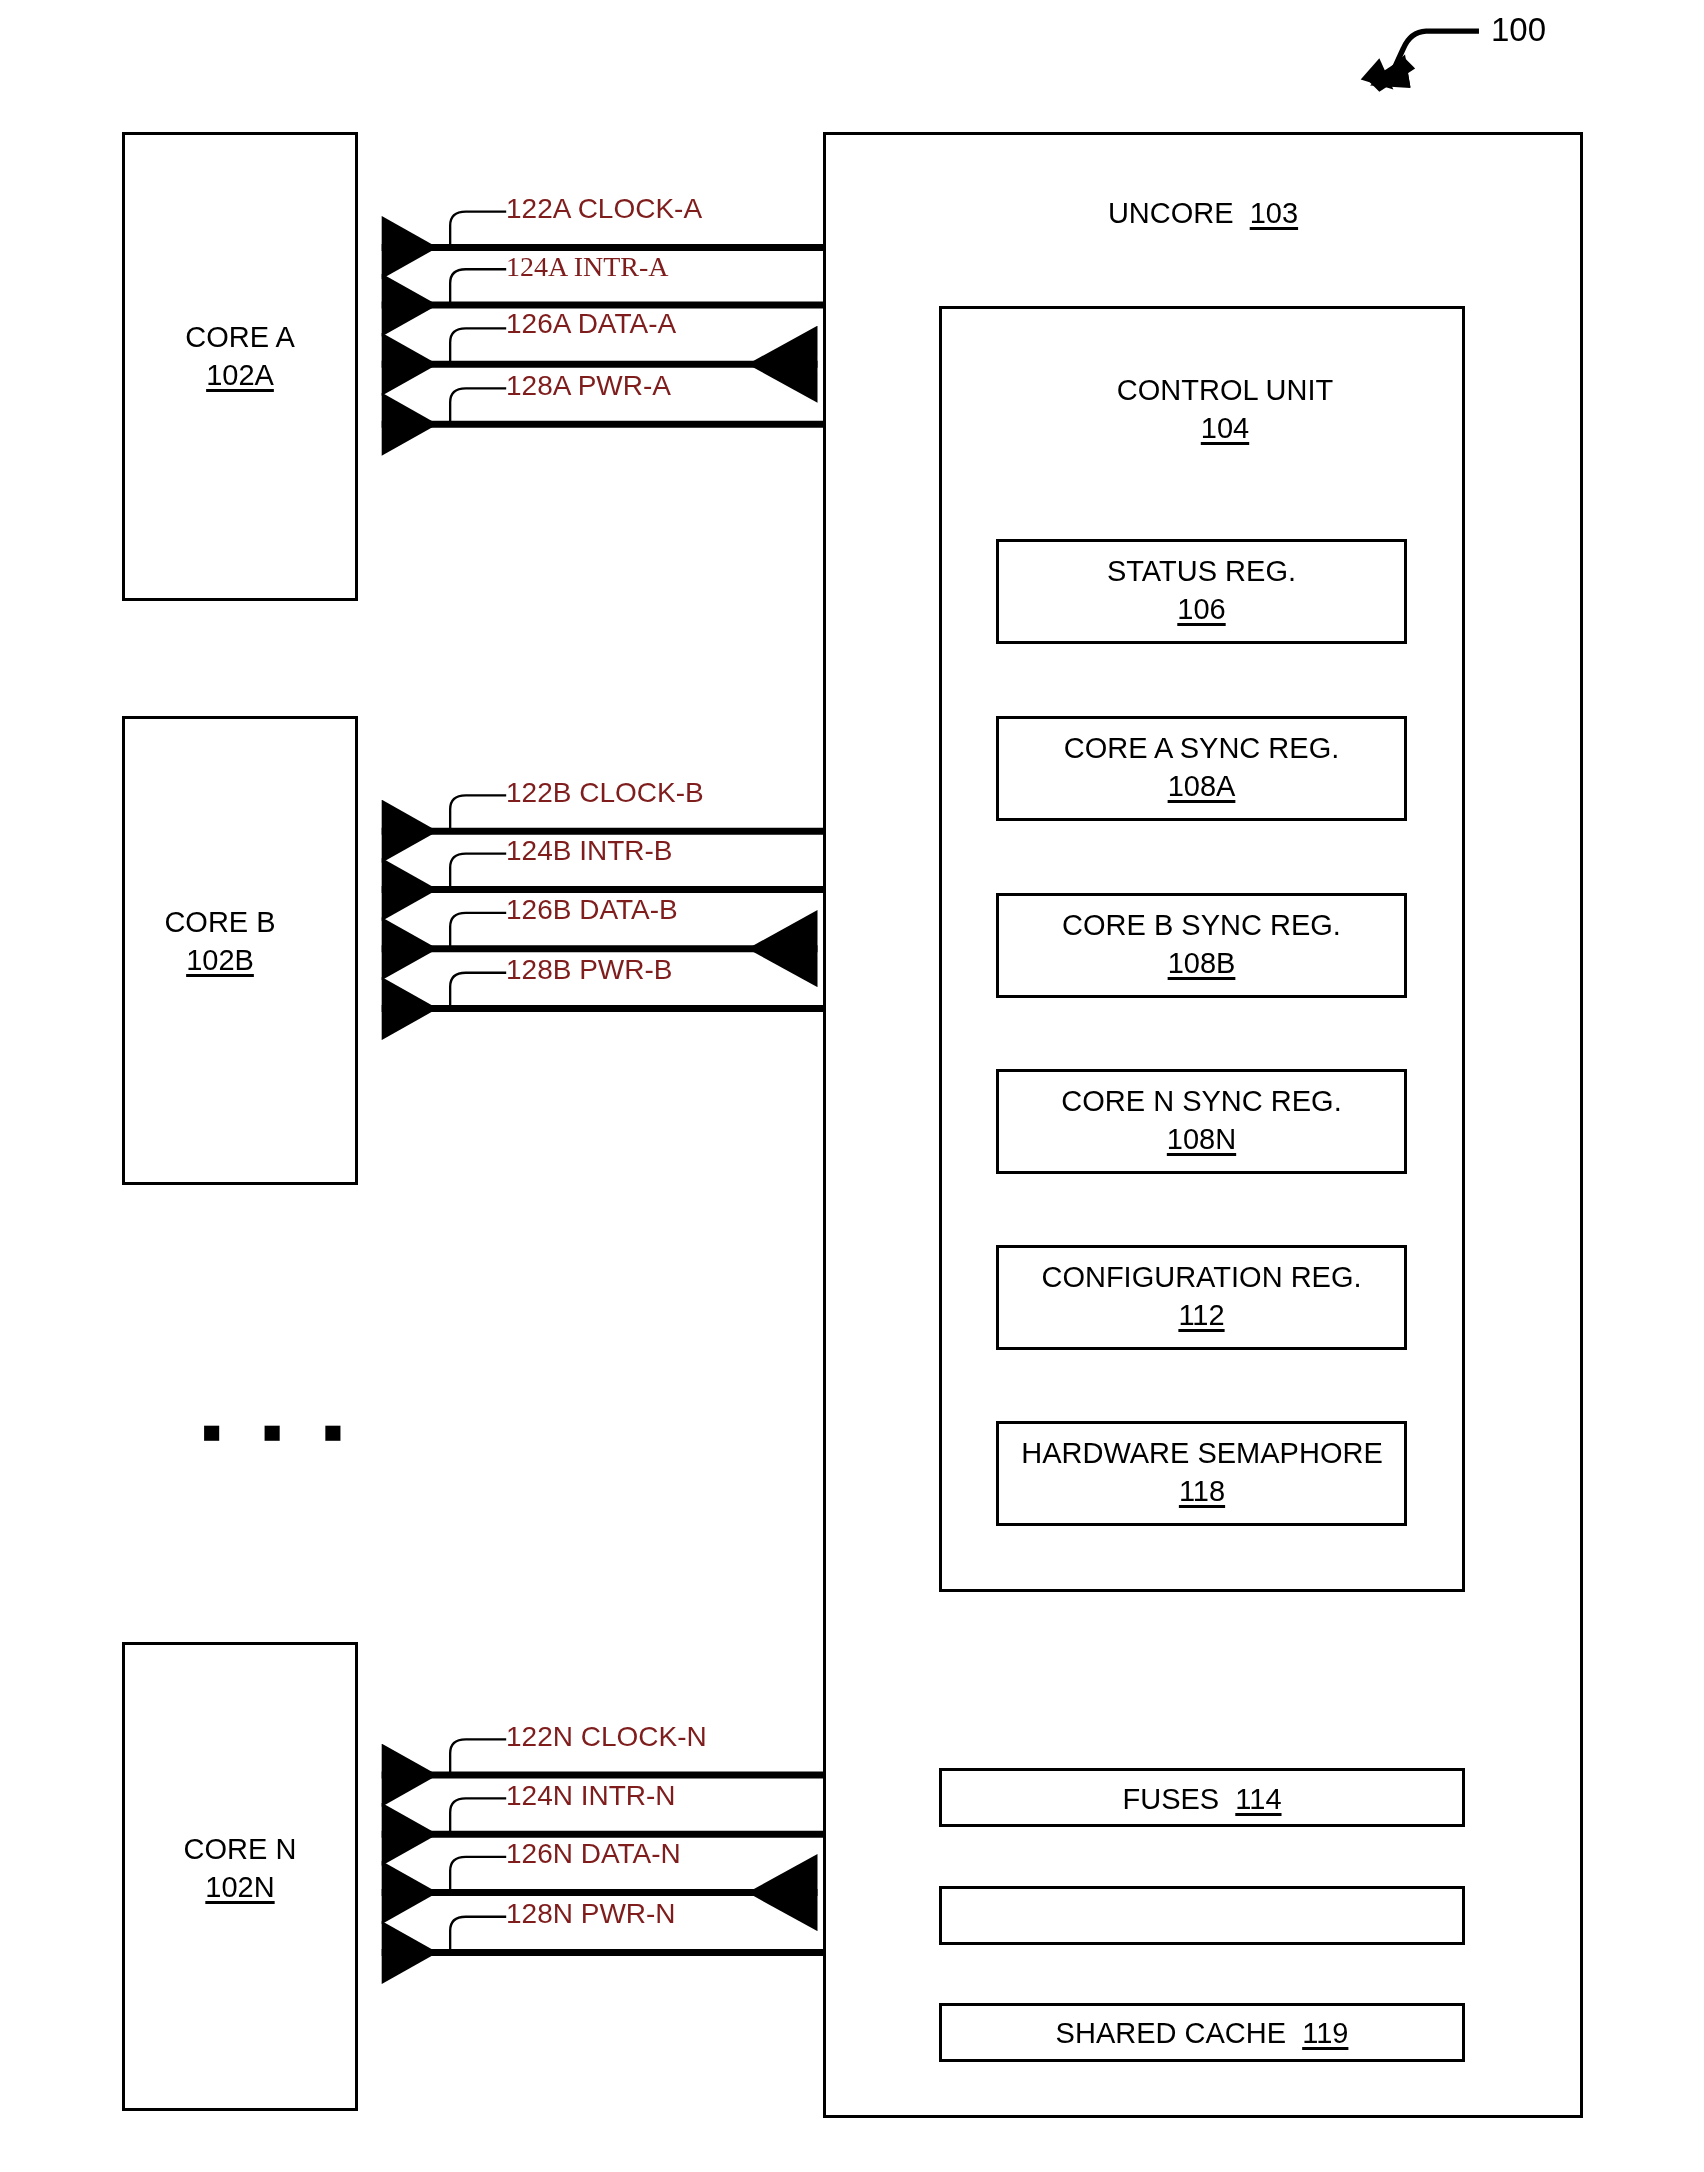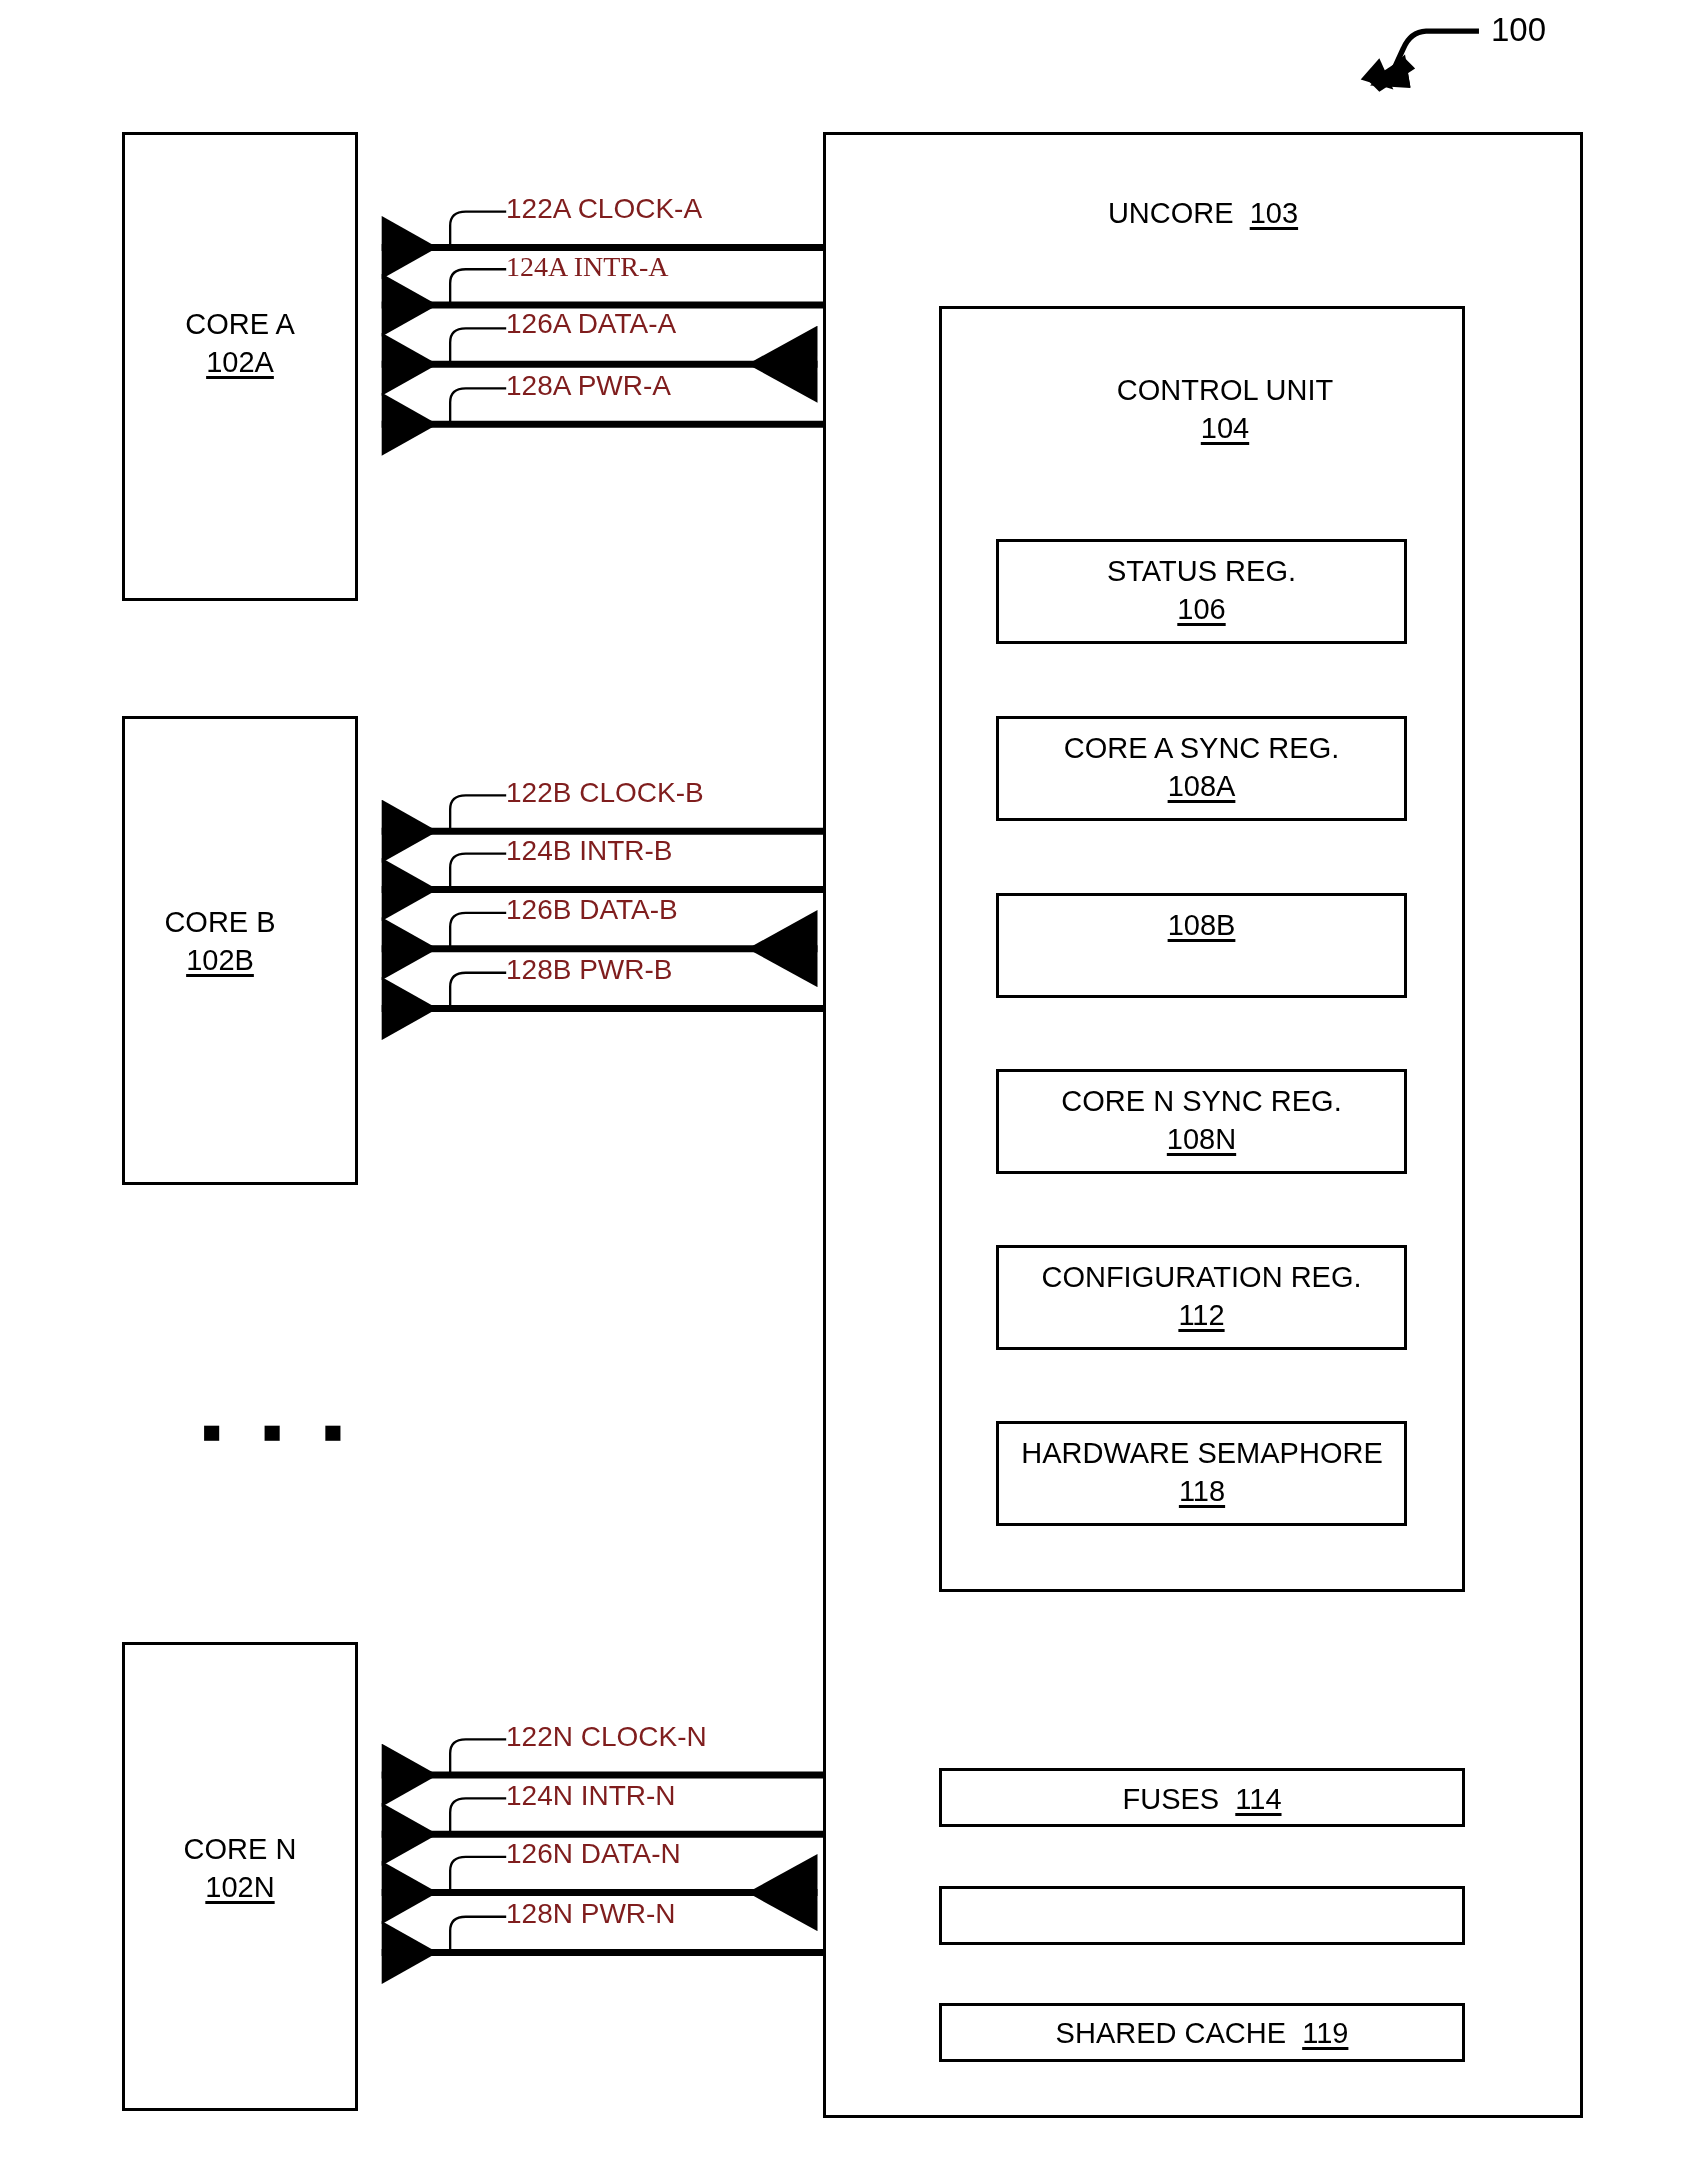--- a/index.html
+++ b/index.html
@@ -141,21 +141,21 @@
       <path d="M578,2281 L578,2253 Q578,2235 598,2235 L650,2235" stroke="#000" stroke-width="3" fill="none"></path>
       <path d="M578,2357 L578,2329 Q578,2311 598,2311 L650,2311" stroke="#000" stroke-width="3" fill="none"></path>
       <path d="M578,2432 L578,2404 Q578,2386 598,2386 L650,2386" stroke="#000" stroke-width="3" fill="none"></path>
       <path d="M578,2509 L578,2481 Q578,2463 598,2463 L650,2463" stroke="#000" stroke-width="3" fill="none"></path>
     </g>
   </svg>
 
   <div class="ref100" style="left:1491px; top:11px;">100</div>
 
   <div class="box" style="left:122px; top:132px; width:236px; height:469px;"></div>
-  <div class="centered" style="left:122px; top:306px; width:236px;">
+  <div class="centered" style="left:122px; top:319px; width:236px;">
     <span class="stack">CORE A</span>
     <span class="stack u">102A</span>
   </div>
 
   <div class="sig-label" style="left:506px; top:193px;">122A CLOCK-A</div>
   <div class="sig-label" style="left:506px; top:251px;font-family:Liberation Serif, serif;">124A INTR-A</div>
   <div class="sig-label" style="left:506px; top:308px;">126A DATA-A</div>
   <div class="sig-label" style="left:506px; top:370px;">128A PWR-A</div>
 
   <div class="box" style="left:122px; top:716px; width:236px; height:469px;"></div>
@@ -202,20 +202,21 @@
   </div>
 
   <div class="box-thin" style="left:996px; top:716px; width:411px; height:105px;"></div>
   <div class="centered" style="left:996px; top:730px; width:411px;">
     <span class="stack">CORE A SYNC REG.</span>
     <span class="stack u">108A</span>
   </div>
 
   <div class="box-thin" style="left:996px; top:893px; width:411px; height:105px;"></div>
   <div class="centered" style="left:996px; top:907px; width:411px;">
+    <span class="stack">CORE B SYNC REG.</span>
     <span class="stack u">108B</span>
   </div>
 
   <div class="box-thin" style="left:996px; top:1069px; width:411px; height:105px;"></div>
   <div class="centered" style="left:996px; top:1083px; width:411px;">
     <span class="stack">CORE N SYNC REG.</span>
     <span class="stack u">108N</span>
   </div>
 
   <div class="box-thin" style="left:996px; top:1245px; width:411px; height:105px;"></div>

